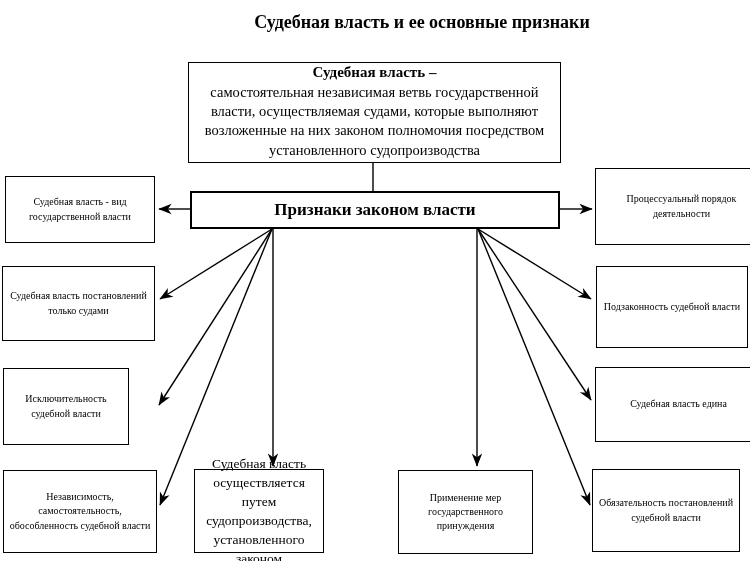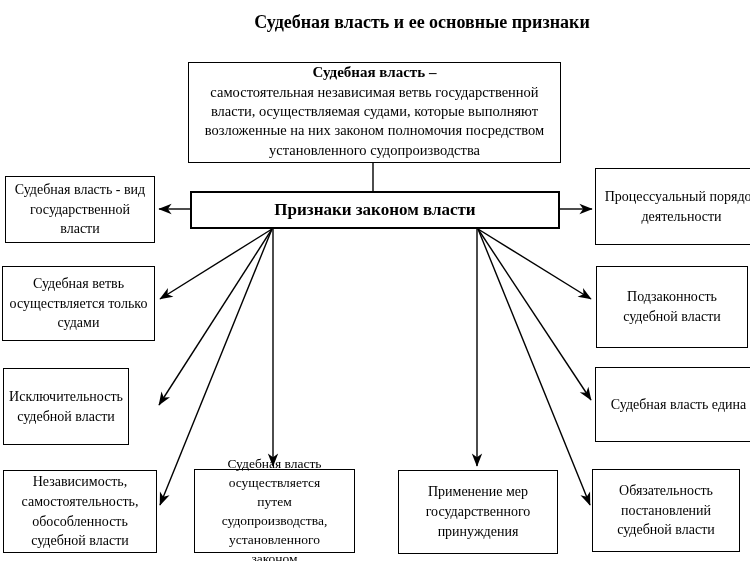--- a/index.html
+++ b/index.html
@@ -5,21 +5,21 @@
   html,body{margin:0;padding:0;background:#ffffff;}
   body{
     width:750px;height:561px;position:relative;overflow:hidden;
     font-family:"Liberation Serif","DejaVu Serif",serif;color:#000;
   }
   .stage{position:absolute;inset:0;}
   svg.wires{position:absolute;left:0;top:0;z-index:0;}
   .box{
     position:absolute;z-index:1;background:#ffffff;border:1px solid #000;
     display:flex;align-items:center;justify-content:center;text-align:center;
-    font-size:14px;line-height:1.42;padding:2px 4px;box-sizing:border-box;
+    font-size:10px;line-height:1.42;padding:2px 4px;box-sizing:border-box;
   }
   .page-title{
     position:absolute;left:0;top:12px;width:750px;text-align:center;
     font-size:18px;font-weight:bold;z-index:1;padding-left:47px;
   }
   .def-box{
     left:188px;top:62px;width:373px;height:101px;border-width:1.5px;
     flex-direction:column;justify-content:flex-end;padding-top:5px;
     font-size:14.5px;line-height:1.33;
   }
@@ -29,22 +29,22 @@
     font-weight:bold;font-size:17px;
   }
   .b-l1{left:5px;top:176px;width:150px;height:67px;}
   .b-l2{left:2px;top:266px;width:153px;height:75px;}
   .b-l3{left:3px;top:368px;width:126px;height:77px;}
   .b-l4{left:3px;top:470px;width:154px;height:83px;}
   .b-r1{left:595px;top:168px;width:173px;height:77px;}
   .b-r2{left:596px;top:266px;width:152px;height:82px;}
   .b-r3{left:595px;top:367px;width:167px;height:75px;}
   .b-r4{left:592px;top:469px;width:148px;height:83px;}
-  .b-b1{left:194px;top:469px;width:161px;height:84px;font-size:13.5px;padding:16px;}
-  .b-b2{left:398px;top:470px;width:160px;height:84px;}
+  .b-b1{left:194px;top:469px;width:130px;height:84px;font-size:13.5px;padding:16px;}
+  .b-b2{left:398px;top:470px;width:135px;height:84px;}
 </style>
 </head>
 <body>
 
 <div class="stage">
 
   <svg class="wires" width="750" height="561" viewBox="0 0 750 561">
     <defs>
       <marker id="ah" markerWidth="12" markerHeight="9" refX="9.5" refY="4" orient="auto">
         <path d="M0.5,0.3 L10,4 L0.5,7.7 L3.2,4 z" fill="#000"></path>
@@ -72,21 +72,21 @@
   <div class="page-title">Судебная власть и ее основные признаки</div>
 
   <div class="box def-box">
     <span class="def-heading">Судебная власть –</span>
     <span>самостоятельная независимая ветвь государственной власти, осуществляемая судами, которые выполняют возложенные на них законом полномочия посредством установленного судопроизводства</span>
   </div>
 
   <div class="box hub-box">Признаки законом власти</div>
 
   <div class="box b-l1">Судебная власть - вид государственной власти</div>
-  <div class="box b-l2">Судебная ветвь осуществляется только судами</div>
+  <div class="box b-l2">Судебная власть постановлений только судами</div>
   <div class="box b-l3">Исключительность судебной власти</div>
   <div class="box b-l4">Независимость, самостоятельность, обособленность судебной власти</div>
 
   <div class="box b-r1">Процессуальный порядок деятельности</div>
   <div class="box b-r2">Подзаконность судебной власти</div>
   <div class="box b-r3">Судебная власть едина</div>
   <div class="box b-r4">Обязательность постановлений судебной власти</div>
 
   <div class="box b-b1">Судебная власть осуществляется путем судопроизводства, установленного законом</div>
   <div class="box b-b2">Применение мер государственного принуждения</div>

